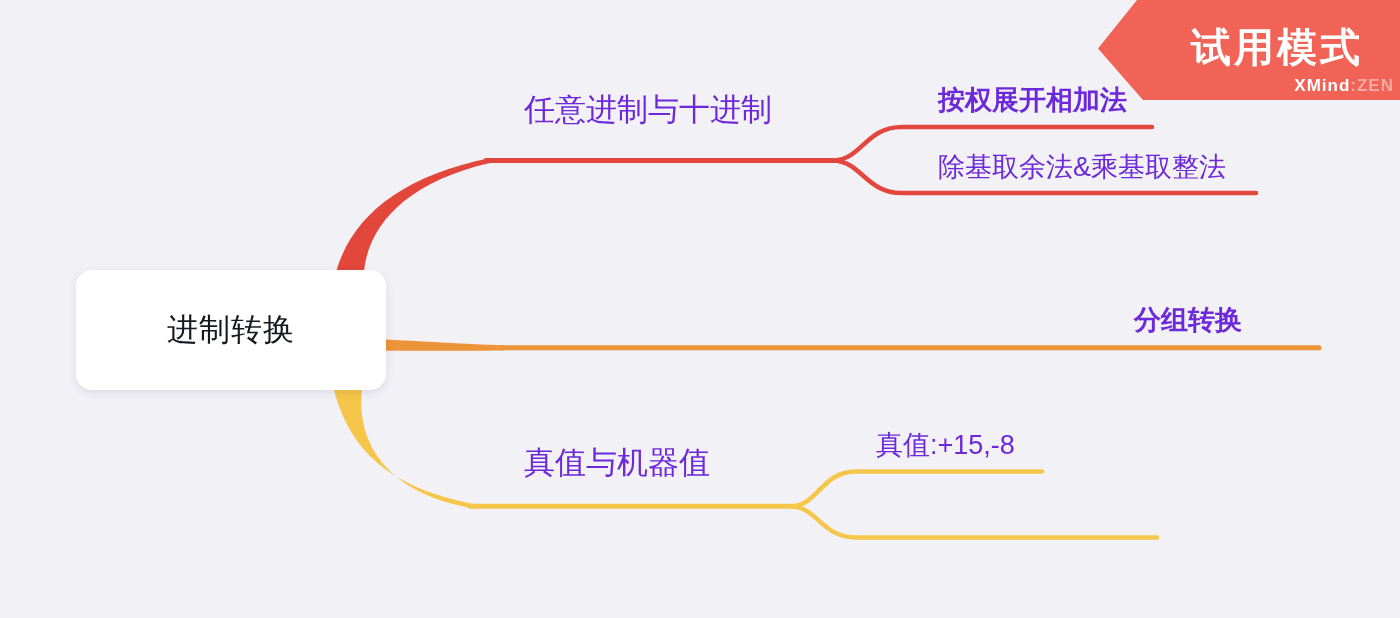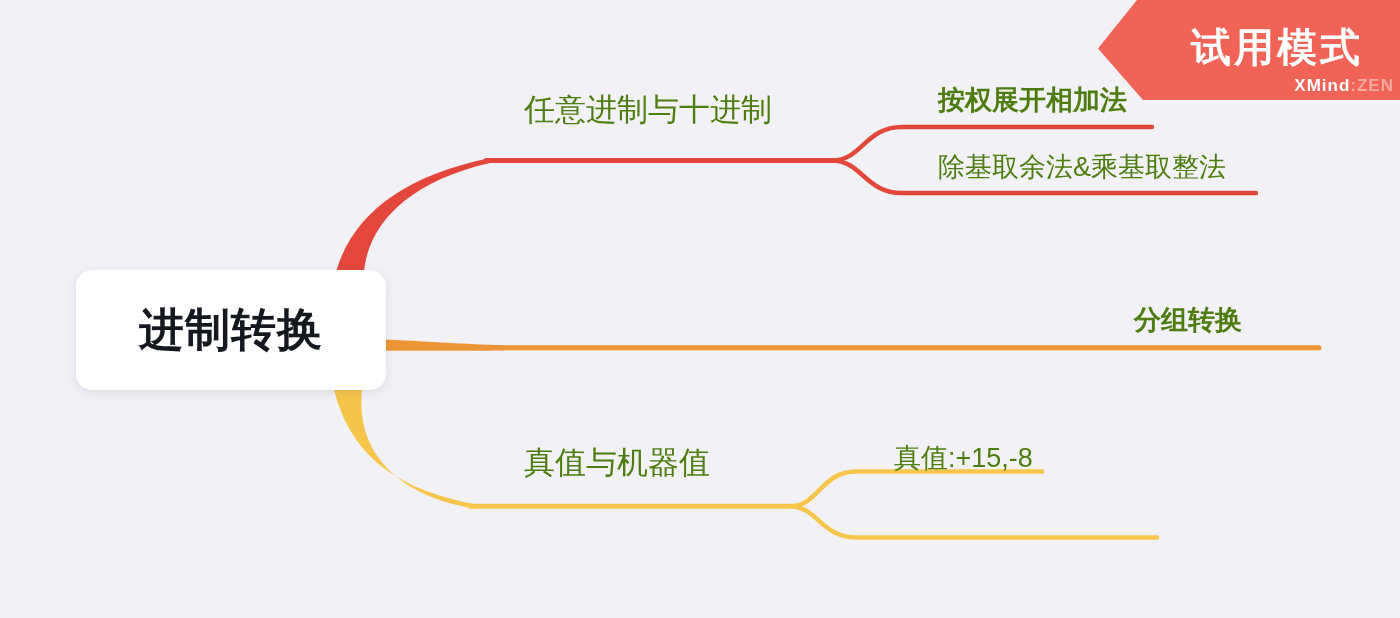--- a/index.html
+++ b/index.html
@@ -16,25 +16,25 @@
   .lines-svg{position:absolute;left:0;top:0;z-index:1;}
   
   .root-topic{
     position:absolute;left:76px;top:270px;width:310px;height:120px;
     background:#ffffff;border-radius:16px;
     box-shadow:0 3px 10px rgba(40,40,70,0.10);
     display:flex;align-items:center;justify-content:center;
     z-index:2;
   }
   .root-topic .root-label{
-    font-size:45px;font-weight:700;color:#15181E;letter-spacing:1px;
+    font-size:31px;font-weight:400;color:#15181E;letter-spacing:1px;
   }
   
   .topic{
-    position:absolute;z-index:2;color:#4d7c0f;white-space:nowrap;
+    position:absolute;z-index:2;color:#6d28d9;white-space:nowrap;
   }
   .topic.main{font-size:31px;line-height:40px;}
   .topic.sub{font-size:27px;line-height:36px;}
   
   .ribbon{
     position:absolute;left:1090px;top:0;width:310px;height:100px;
     background:rgba(240,89,75,0.94);
     clip-path:polygon(15.16% 0%,100% 0%,100% 100%,17.1% 100%,2.58% 48.4%);
     z-index:3;
   }
@@ -73,20 +73,20 @@
     <span class="root-label">进制转换</span>
   </div>
 
   <div class="topic main" style="left:524px;top:90px;">任意进制与十进制</div>
   <div class="topic sub" style="left:938px;top:82px;font-weight:bold;">按权展开相加法</div>
   <div class="topic sub" style="left:938px;top:149px;text-align:right;">除基取余法&amp;乘基取整法</div>
 
   <div class="topic sub" style="left:1134px;top:302px;font-weight:bold;">分组转换</div>
 
   <div class="topic main" style="left:524px;top:443px;">真值与机器值</div>
-  <div class="topic sub" style="left:876px;top:440px;margin-left:18px;">真值:+15,-8</div>
+  <div class="topic sub" style="left:876px;top:427px;">真值:+15,-8</div>
 
   <div class="ribbon">
     <div class="ribbon-title">试用模式</div>
     <div class="ribbon-brand"><span>XMind</span><span class="zen">:ZEN</span></div>
   </div>
 
 </div>
 
 </body></html>

